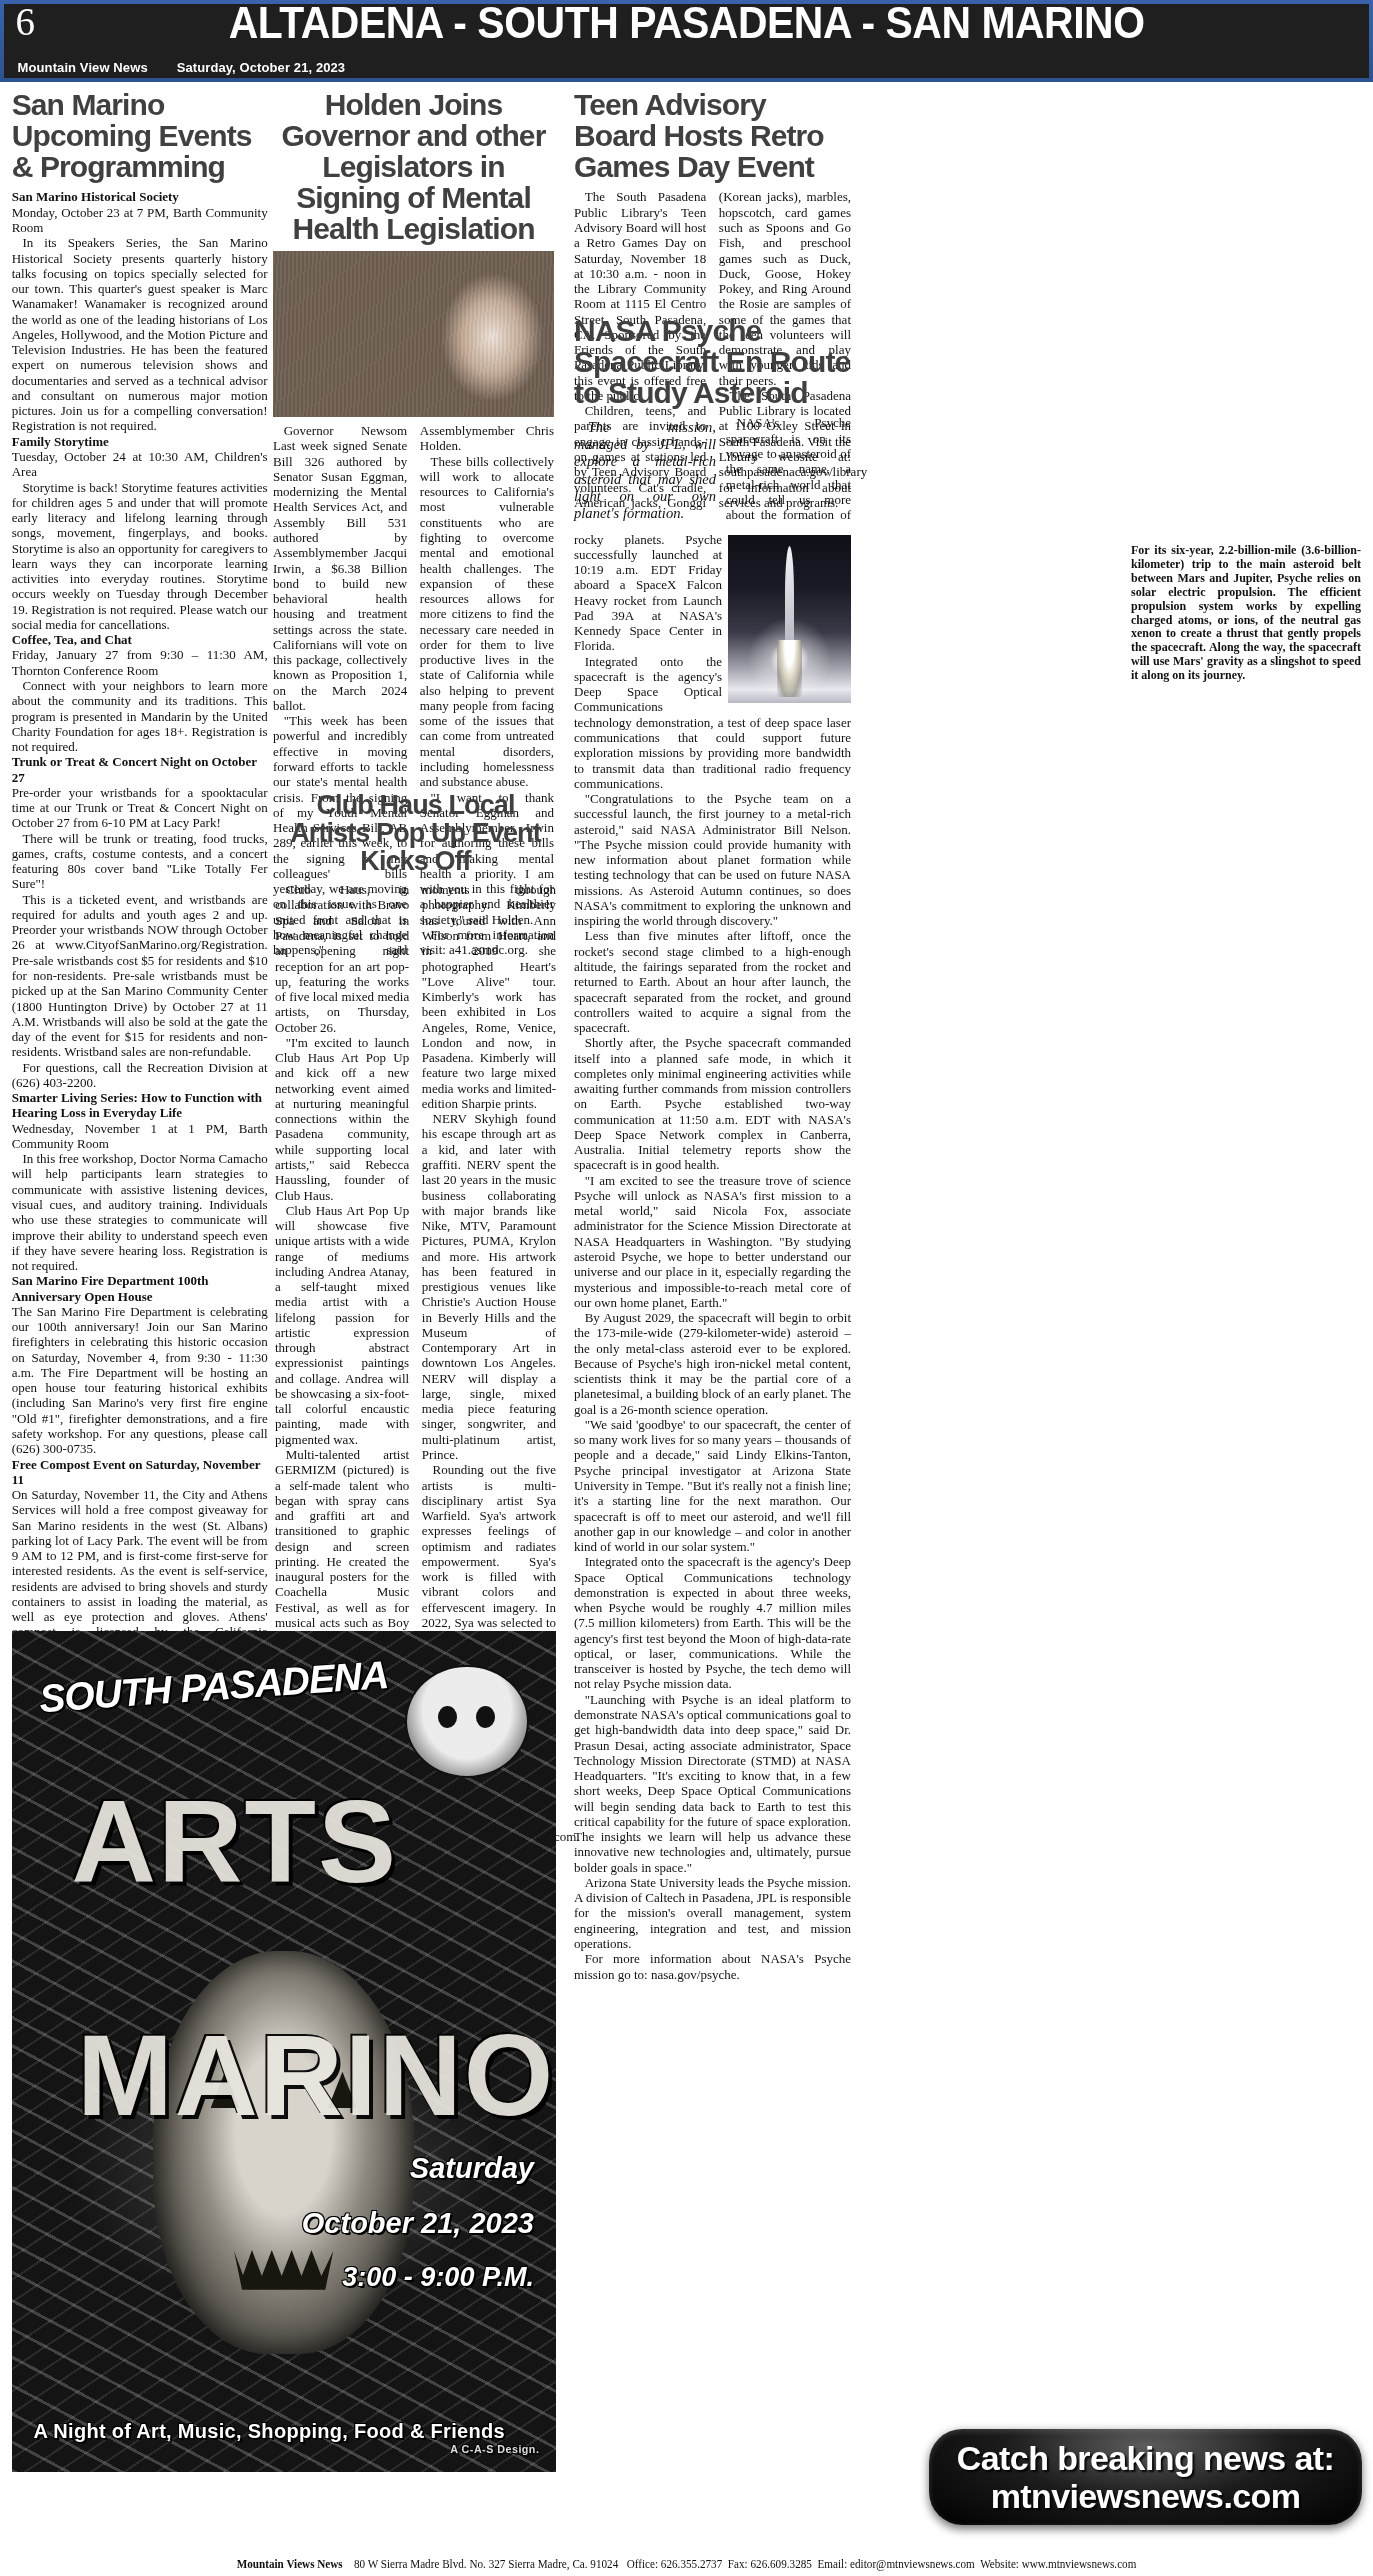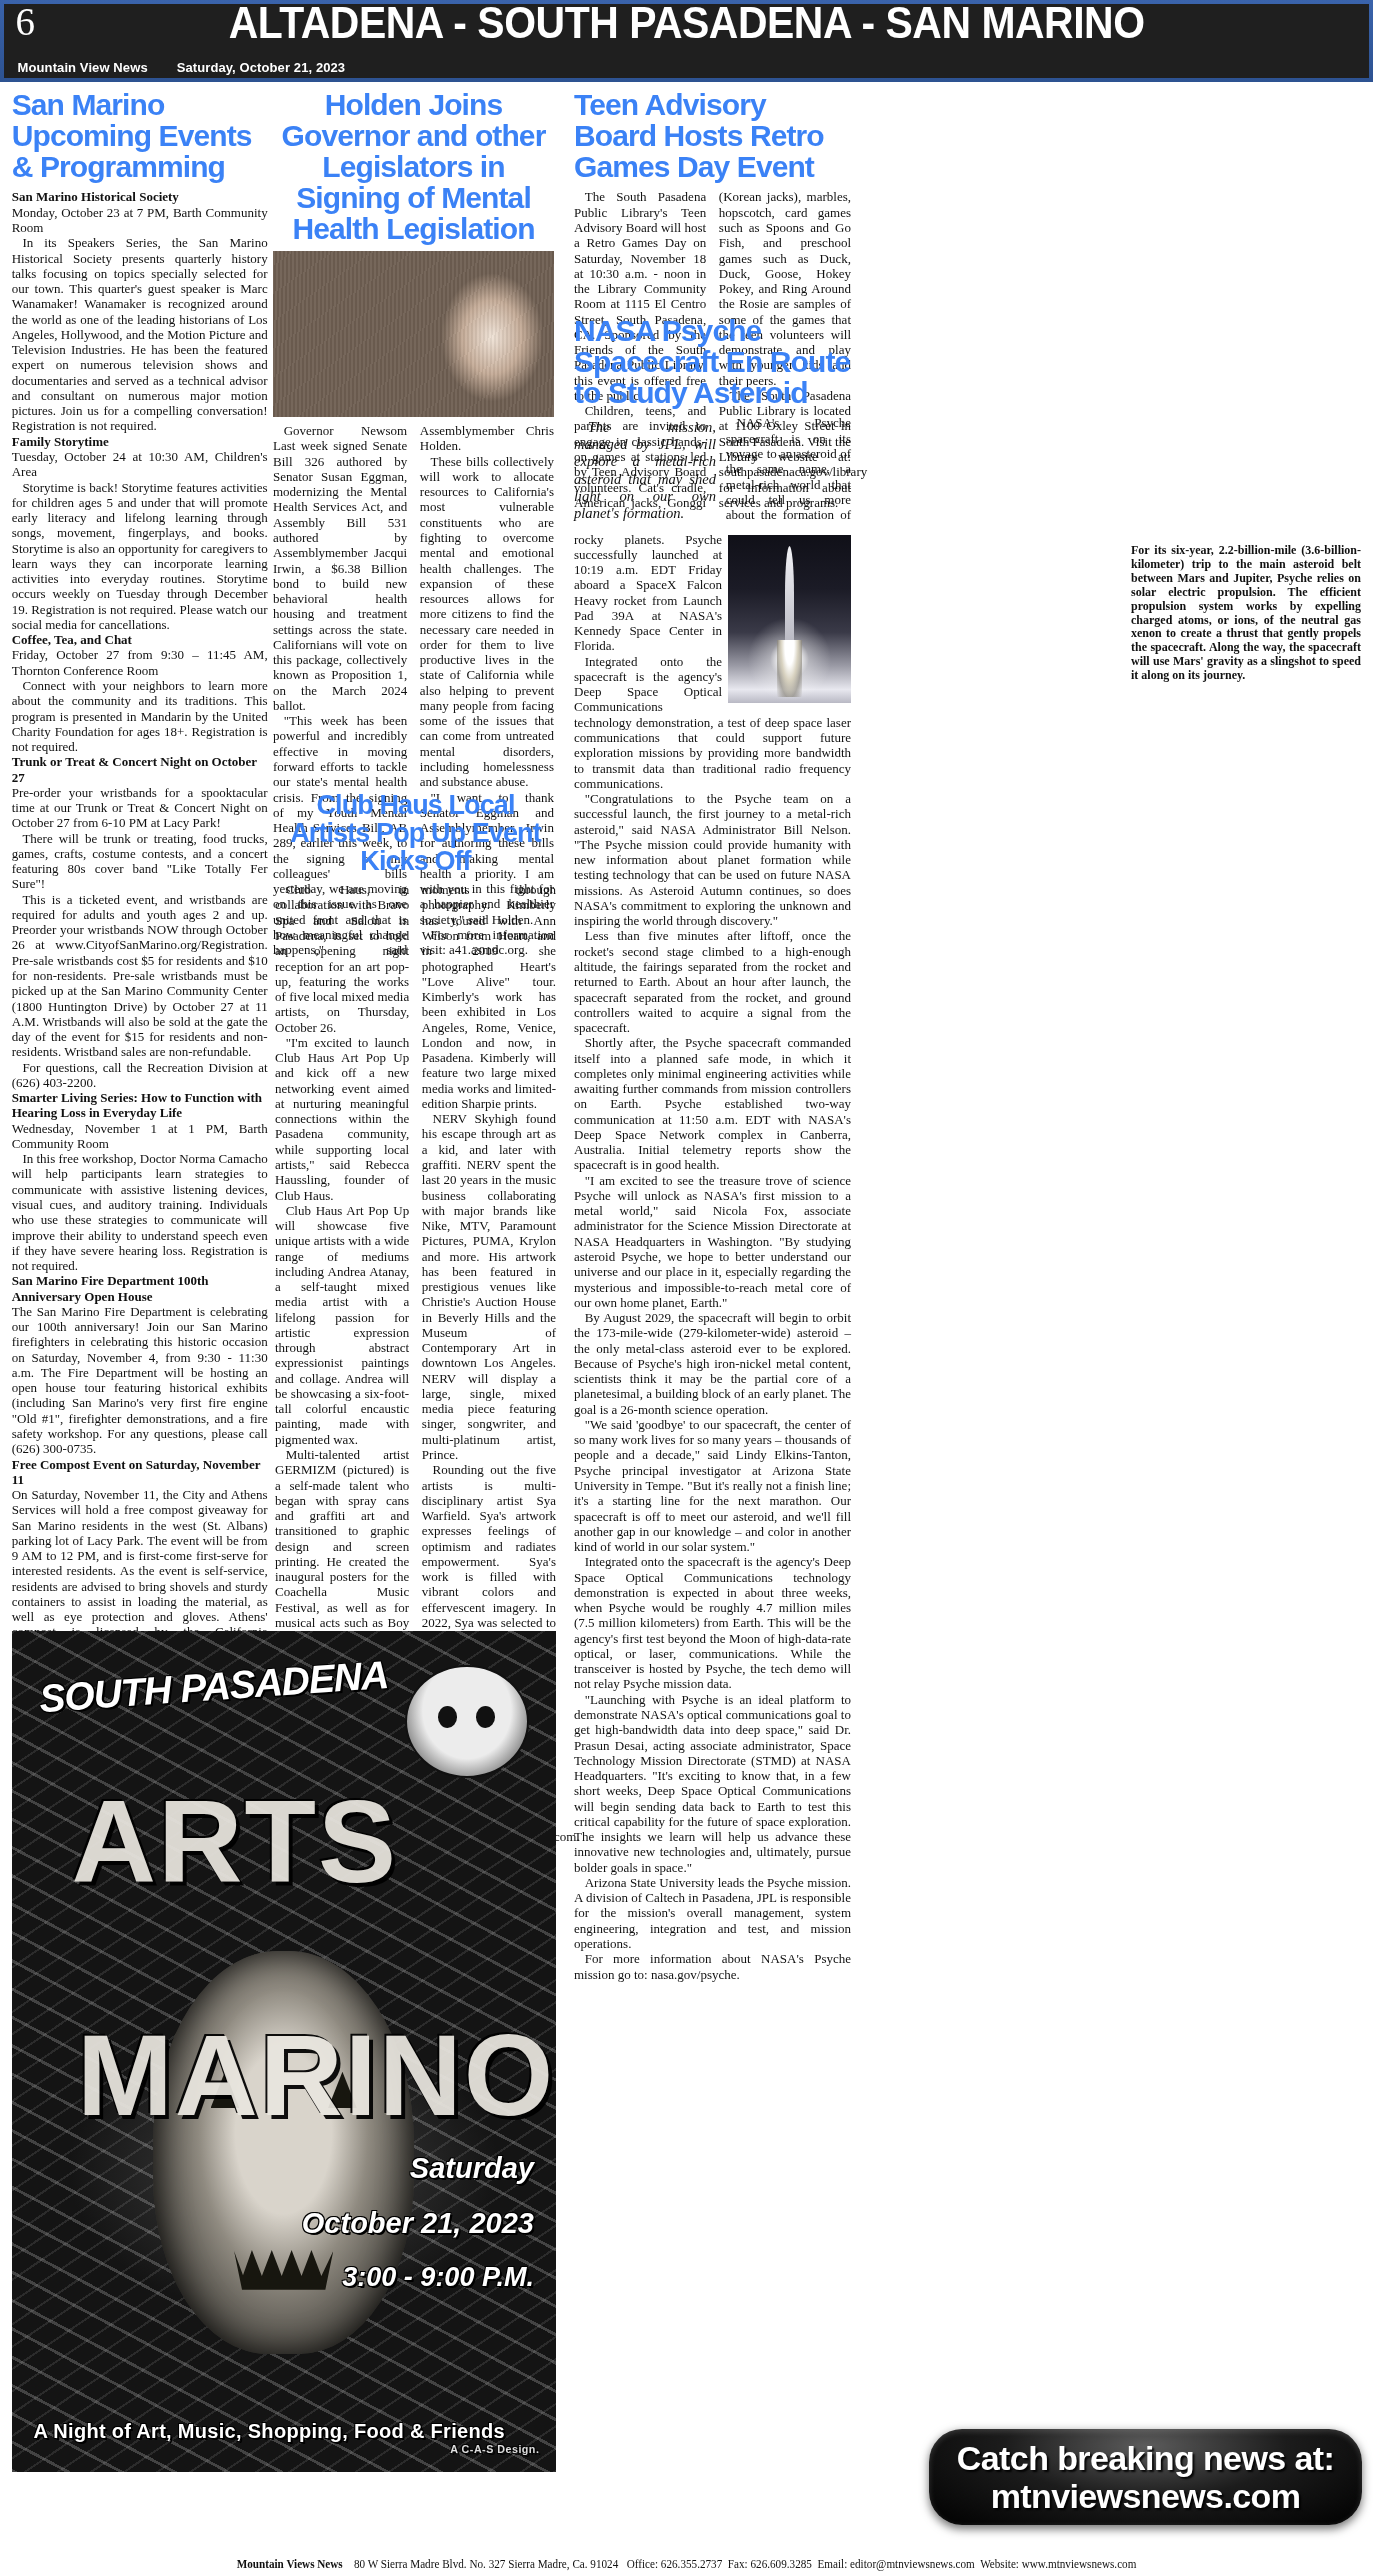--- a/index.html
+++ b/index.html
@@ -16,21 +16,21 @@
               font-family:"Liberation Sans",sans-serif;font-weight:700;font-size:44px;
               letter-spacing:-0.5px;transform:scaleX(0.93);transform-origin:center top;line-height:1.05;}
   .mast-sub{position:absolute;left:13.7px;bottom:2.9px;color:#fff;font-family:"Liberation Sans",sans-serif;
             font-weight:700;font-size:13px;letter-spacing:0.1px;}
   .mast-sub span{display:inline-block;}
   .mast-sub .sep{width:21.5px;}
 
   
   .col{position:absolute;box-sizing:border-box;}
   .hl{font-family:"Liberation Sans",sans-serif;font-weight:700;line-height:1.03;
-      letter-spacing:-0.9px;color:#3b82f6;margin:0 0 6.8px 0;}
+      letter-spacing:-0.9px;color:#404040;margin:0 0 6.8px 0;}
   .hl.h1{font-size:30px;}
   .hl.h2{font-size:27px;}
   .hl.c{text-align:center;}
   p{margin:0;text-align:justify;font-size:13px;line-height:1.175;
     font-family:"Liberation Serif",serif;hyphens:auto;-webkit-hyphens:auto;}
   p.ind{text-indent:10.7px;}
   p.noind{text-indent:0;}
   .subhd{font-weight:700;font-size:13px;line-height:1.175;margin:0;text-align:left;}
   .lede{font-family:"Liberation Serif",serif;font-style:italic;font-size:14.6px;
         line-height:1.17;text-align:justify;margin:0 0 7.8px 0;text-indent:13.7px;}
@@ -129,21 +129,21 @@
   <div class="col" style="left:11.7px;top:90px;width:256px;">
     <h1 class="hl h1">San Marino Upcoming Events &amp; Programming</h1>
     <div id="c1body">
         <p class="subhd">San Marino Historical Society</p>
         <p class="noind">Monday, October 23 at 7 PM, Barth Community Room</p>
         <p class="ind">In its Speakers Series, the San Marino Historical Society presents quarterly history talks focusing on topics specially selected for our town. This quarter's guest speaker is Marc Wanamaker! Wanamaker is recognized around the world as one of the leading historians of Los Angeles, Hollywood, and the Motion Picture and Television Industries. He has been the featured expert on numerous television shows and documentaries and served as a technical advisor and consultant on numerous major motion pictures. Join us for a compelling conversation! Registration is not required.</p>
         <p class="subhd">Family Storytime</p>
         <p class="noind">Tuesday, October 24 at 10:30 AM, Children's Area</p>
         <p class="ind">Storytime is back! Storytime features activities for children ages 5 and under that will promote early literacy and lifelong learning through songs, movement, fingerplays, and books. Storytime is also an opportunity for caregivers to learn ways they can incorporate learning activities into everyday routines. Storytime occurs weekly on Tuesday through December 19. Registration is not required. Please watch our social media for cancellations.</p>
         <p class="subhd">Coffee, Tea, and Chat</p>
-        <p class="noind">Friday, October 27 from 9:30 – 11:45 AM, Thornton Conference Room</p>
+        <p class="noind">Friday, January 27 from 9:30 – 11:30 AM, Thornton Conference Room</p>
         <p class="ind">Connect with your neighbors to learn more about the community and its traditions. This program is presented in Mandarin by the United Charity Foundation for ages 18+. Registration is not required.</p>
         <p class="subhd">Trunk or Treat &amp; Concert Night on October 27</p>
         <p class="noind">Pre-order your wristbands for a spooktacular time at our Trunk or Treat &amp; Concert Night on October 27 from 6-10 PM at Lacy Park!</p>
         <p class="ind">There will be trunk or treating, food trucks, games, crafts, costume contests, and a concert featuring 80s cover band "Like Totally Fer Sure"!</p>
         <p class="ind">This is a ticketed event, and wristbands are required for adults and youth ages 2 and up. Preorder your wristbands NOW through October 26 at www.CityofSanMarino.org/Registration. Pre-sale wristbands cost $5 for residents and $10 for non-residents. Pre-sale wristbands must be picked up at the San Marino Community Center (1800 Huntington Drive) by October 27 at 11 A.M. Wristbands will also be sold at the gate the day of the event for $15 for residents and non-residents. Wristband sales are non-refundable.</p>
         <p class="ind">For questions, call the Recreation Division at (626) 403-2200.</p>
         <p class="subhd">Smarter Living Series: How to Function with Hearing Loss in Everyday Life</p>
         <p class="noind">Wednesday, November 1 at 1 PM, Barth Community Room</p>
         <p class="ind">In this free workshop, Doctor Norma Camacho will help participants learn strategies to communicate with assistive listening devices, visual cues, and auditory training. Individuals who use these strategies to communicate will improve their ability to understand speech even if they have severe hearing loss. Registration is not required.</p>
         <p class="subhd">San Marino Fire Department 100th Anniversary Open House</p>

